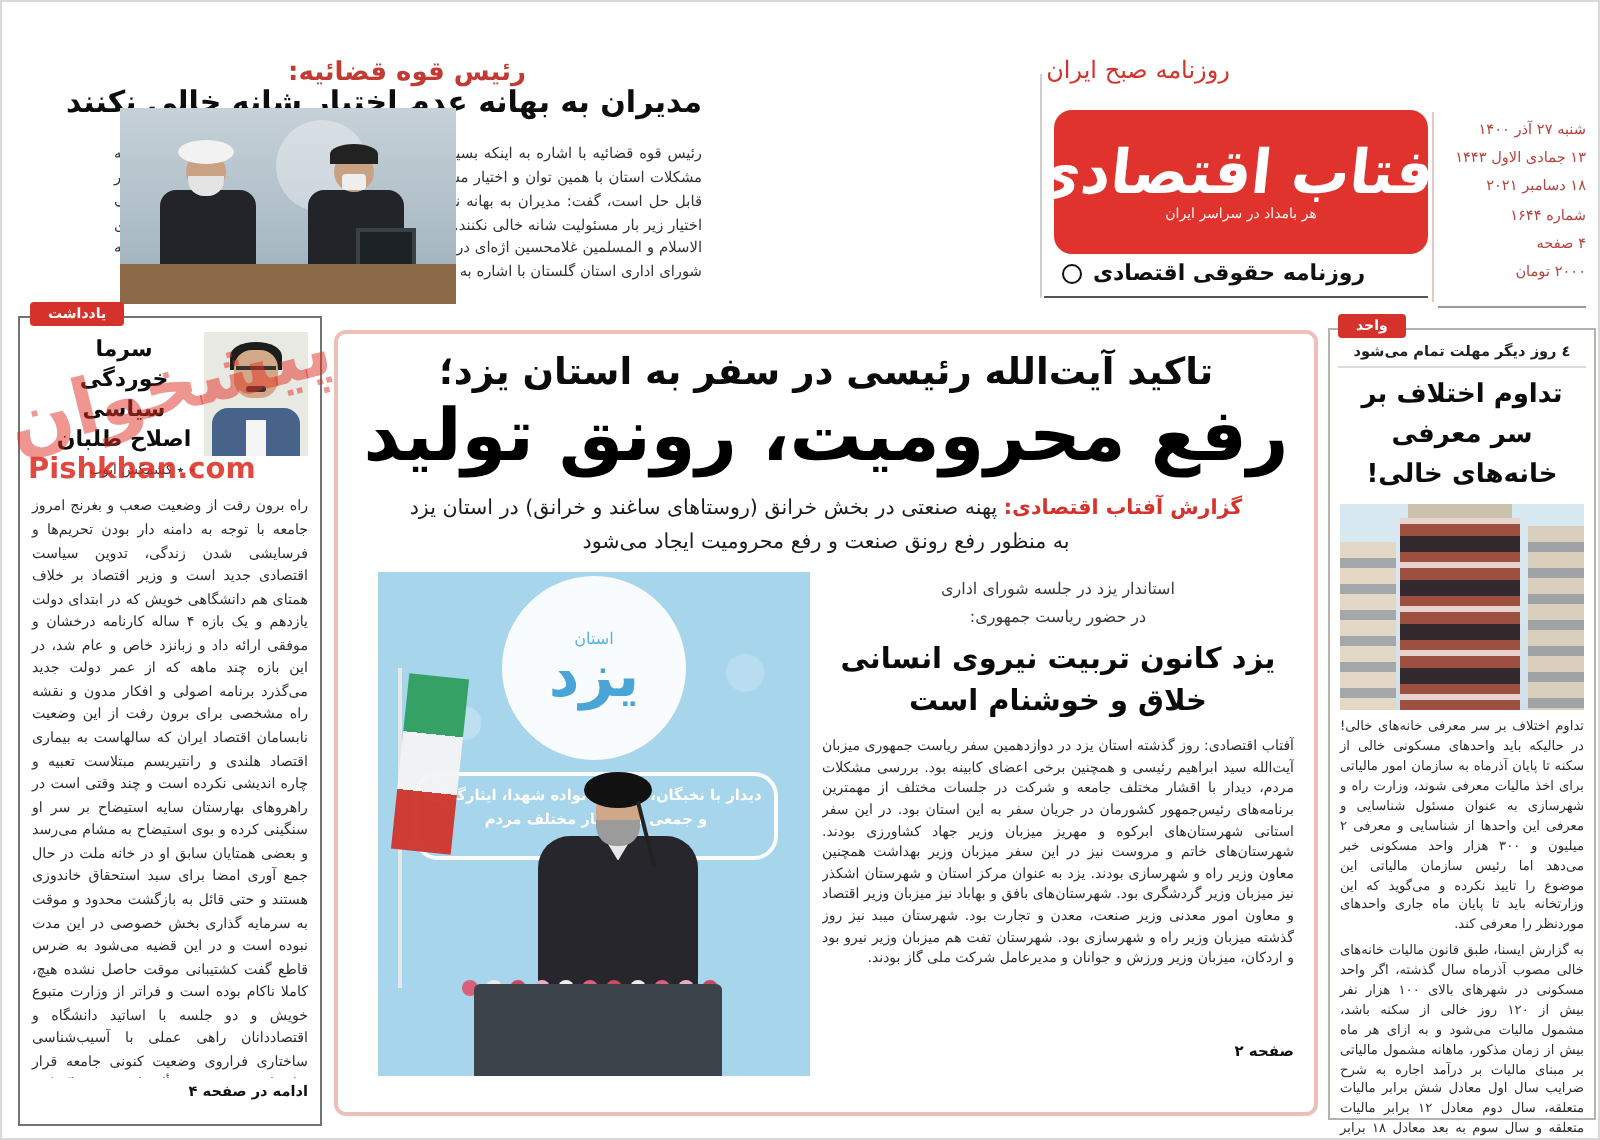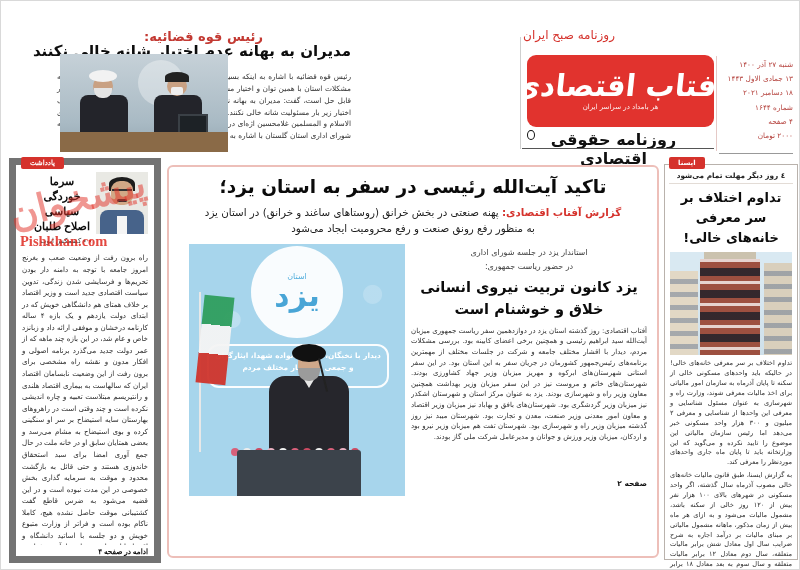--- a/index.html
+++ b/index.html
@@ -11,21 +11,21 @@
   }
   
   .tagline-top { position:absolute; top:27px; right:140px; width:180px; text-align:center;
     color:#d5322c; font-weight:normal; font-size:12px; }
   .logo-box { position:absolute; top:54px; right:85px; width:187px; height:72px;
     background:#e1332e; border-radius:9px; color:#fff; display:flex; flex-direction:column;
     align-items:center; justify-content:center; overflow:hidden; }
   .logo-title { font-size:29px; font-weight:bold; transform:skewX(-6deg) scaleY(1.05); white-space:nowrap; line-height:1; }
   .logo-sub { font-size:7px; margin-top:2px; opacity:.95; }
   .tagline-bottom { position:absolute; top:129px; right:112px; width:160px; text-align:center;
-    font-weight:bold; font-size:16px; color:#111; display:flex; align-items:flex-start; justify-content:center; gap:5px; }
+    font-weight:bold; font-size:11px; color:#111; display:flex; align-items:center; justify-content:center; gap:5px; }
   .seal { width:10px; height:10px; border:1.5px solid #111; border-radius:50%; display:inline-block; }
   .masthead-rule { position:absolute; top:147px; right:85px; width:192px; border-top:1.6px solid #555; }
   .dates { position:absolute; top:57px; right:6px; width:74px; font-size:7.3px; color:#b5433e;
     line-height:1.95; text-align:right; }
   .dates-rule { position:absolute; top:152px; right:6px; width:74px; border-top:1px solid #999; }
   .vline-a { position:absolute; top:36px; right:278px; height:112px; border-left:1px solid #cfcfcf; }
   .vline-b { position:absolute; top:55px; right:82px; height:95px; border-left:1px solid #e5c9c6; }
   
   .toparticle { position:absolute; top:28px; left:55px; width:470px; height:126px; }
   .top-kicker { position:absolute; top:0; left:5px; width:285px; text-align:center;
@@ -43,21 +43,21 @@
   .jhead { position:absolute; top:0; left:15px; width:20px; height:20px; border-radius:50%; background:#c9a183; }
   .jturban { position:absolute; top:-6px; left:11px; width:28px; height:12px; border-radius:50%; background:#f2f2f2; }
   .jbeard { position:absolute; top:12px; left:16px; width:18px; height:10px; border-radius:0 0 8px 8px; background:#e4e4e4; }
   .jhair { position:absolute; top:-4px; left:13px; width:24px; height:10px; border-radius:50% 50% 0 0; background:#222; }
   .jmask { position:absolute; top:11px; left:19px; width:12px; height:8px; border-radius:2px; background:#eee; }
   .jbody { position:absolute; top:19px; left:2px; width:48px; height:39px; border-radius:8px 8px 0 0; background:#23242a; }
   .jdesk { position:absolute; bottom:0; left:0; width:100%; height:20px; background:#8a6a47; }
   .jmonitor { position:absolute; bottom:18px; left:118px; width:30px; height:20px; background:#1d2226; border:2px solid #3a4046; }
   
   .notebox { position:absolute; top:157px; left:8px; width:152px; height:405px;
-    border:7px solid #737373; background:#fff;font-family:Liberation Serif, serif; }
+    border:1px solid #737373; background:#fff; }
   .tab { position:absolute; top:-8px; background:#d5322c; color:#fff; font-size:7px;
     padding:1.5px 9px 2.5px; border-radius:2px; font-weight:bold; }
   .notebox .tab { left:5px; }
   .note-head { display:flex; padding:7px 6px 0; gap:4px; }
   .note-photo { width:52px; height:62px; background:#e9e9e4; position:relative; overflow:hidden; flex:none; order:0; }
   .nhair { position:absolute; top:5px; left:13px; width:26px; height:14px; border-radius:50% 50% 0 0; background:#1d1d1d; }
   .nface { position:absolute; top:9px; left:15px; width:22px; height:24px; border-radius:9px; background:#d2a886; }
   .nglasses { position:absolute; top:17px; left:16px; width:20px; height:5px; border-top:2px solid #333; }
   .nmoustache { position:absolute; top:27px; left:21px; width:10px; height:3px; background:#333; border-radius:2px; }
   .nsuit { position:absolute; bottom:0; left:4px; width:44px; height:24px; border-radius:8px 8px 0 0; background:#47638a; }
@@ -205,20 +205,21 @@
       </div>
     </div>
     <div class="watermark-fa">پیشخوان</div>
     <div class="watermark-en">Pishkhan.com</div>
     <div class="note-body">راه برون رفت از وضعیت صعب و بغرنج امروز جامعه با توجه به دامنه دار بودن تحریم‌ها و فرسایشی شدن زندگی، تدوین سیاست اقتصادی جدید است و وزیر اقتصاد بر خلاف همتای هم دانشگاهی خویش که در ابتدای دولت یازدهم و یک بازه ۴ ساله کارنامه درخشان و موفقی ارائه داد و زبانزد خاص و عام شد، در این بازه چند ماهه که از عمر دولت جدید می‌گذرد برنامه اصولی و افکار مدون و نقشه راه مشخصی برای برون رفت از این وضعیت نابسامان اقتصاد ایران که سالهاست به بیماری اقتصاد هلندی و رانتیریسم مبتلاست تعبیه و چاره اندیشی نکرده است و چند وقتی است در راهروهای بهارستان سایه استیضاح بر سر او سنگینی کرده و بوی استیضاح به مشام می‌رسد و بعضی همتایان سابق او در خانه ملت در حال جمع آوری امضا برای سبد استحقاق خاندوزی هستند و حتی قائل به بازگشت محدود و موقت به سرمایه گذاری بخش خصوصی در این مدت نبوده است و در این قضیه می‌شود به ضرس قاطع گفت کشتیبانی موقت حاصل نشده هیچ، کاملا ناکام بوده است و فراتر از وزارت متبوع خویش و دو جلسه با اساتید دانشگاه و اقتصاددانان راهی عملی با آسیب‌شناسی ساختاری فراروی وضعیت کنونی جامعه قرار نداده است. صورت مسأله را نمی‌شود پاک کرد و با توجیه و سرپوش گذاشتن و مانیفست عدم استقراض از بانک مرکزی و به اصطلاح خلق پول نمی‌توان به درمان اقتصاد امید بست و بین روش و استراتژی صرفا دانشگاهی وزیر و هر گونه تحلیل عملی اقتصادی به منظور برنامه ریزی راهبردی و استراتژیک پارادوکس و تناقض آشکار وجود دارد و این گونه روش‌ها همان مهندسی معکوس ناکجا آبادی و سوسیالیسم در اقتصاد را به اذهان جامعه متبادر می‌سازد. طبق آنچه در جمهوری افلاطون آمده مشکل اصلی جامعه که در عین حال از همه بیشتر به مثال یا صورت دولت، بهترین دولت شباهت دارد...</div>
     <div class="note-cont">ادامه در صفحه ۴</div>
   </div>
 
   <div class="mainbox">
     <div class="main-kicker">تاکید آیت‌الله رئیسی در سفر به استان یزد؛</div>
+    <div class="main-headline">رفع محرومیت، رونق تولید</div>
     <div class="main-lead">
       <span class="lead-label">گزارش آفتاب اقتصادی:</span>
       <span>پهنه صنعتی در بخش خرانق (روستاهای ساغند و خرانق) در استان یزد</span><br>
       <span>به منظور رفع رونق صنعت و رفع محرومیت ایجاد می‌شود</span>
     </div>
 
     <div class="main-row">
       <div class="sub-article">
         <div class="sub-kicker">
           <span>استاندار یزد در جلسه شورای اداری</span><br>
@@ -263,21 +264,21 @@
           <i style="left:98px;background:#d8607a"></i>
             <i style="left:110px;background:#e8b0c0"></i>
           <i style="left:122px;background:#c94a62"></i>
         </div>
         <div class="podium"></div>
       </div>
     </div>
   </div>
 
   <div class="reportbox">
-    <div class="tab">ایسنا</div>
+    <div class="tab">واحد</div>
     <div class="report-kicker">٤ روز دیگر مهلت تمام می‌شود</div>
     <div class="report-headline">تداوم اختلاف بر سر معرفی خانه‌های خالی!</div>
     <div class="bphoto">
       <div class="bldg-side l"></div>
       <div class="bldg-side r"></div>
       <div class="bldg-top"></div>
       <div class="bldg-main"></div>
     </div>
     <div class="report-body">تداوم اختلاف بر سر معرفی خانه‌های خالی! در حالیکه باید واحدهای مسکونی خالی از سکنه تا پایان آذرماه به سازمان امور مالیاتی برای اخذ مالیات معرفی شوند، وزارت راه و شهرسازی به عنوان مسئول شناسایی و معرفی این واحدها از شناسایی و معرفی ۲ میلیون و ۳۰۰ هزار واحد مسکونی خبر می‌دهد اما رئیس سازمان مالیاتی این موضوع را تایید نکرده و می‌گوید که این وزارتخانه باید تا پایان ماه جاری واحدهای موردنظر را معرفی کند.</div>
     <div class="report-body">به گزارش ایسنا، طبق قانون مالیات خانه‌های خالی مصوب آذرماه سال گذشته، اگر واحد مسکونی در شهرهای بالای ۱۰۰ هزار نفر بیش از ۱۲۰ روز خالی از سکنه باشد، مشمول مالیات می‌شود و به ازای هر ماه بیش از زمان مذکور، ماهانه مشمول مالیاتی بر مبنای مالیات بر درآمد اجاره به شرح ضرایب سال اول معادل شش برابر مالیات متعلقه، سال دوم معادل ۱۲ برابر مالیات متعلقه و سال سوم به بعد معادل ۱۸ برابر مالیات متعلقه خواهد شد.</div>

